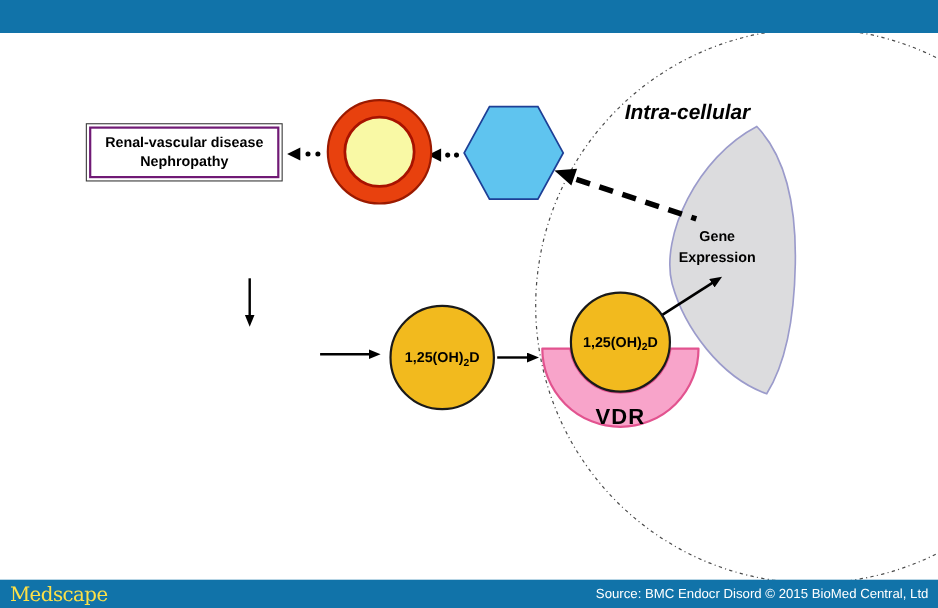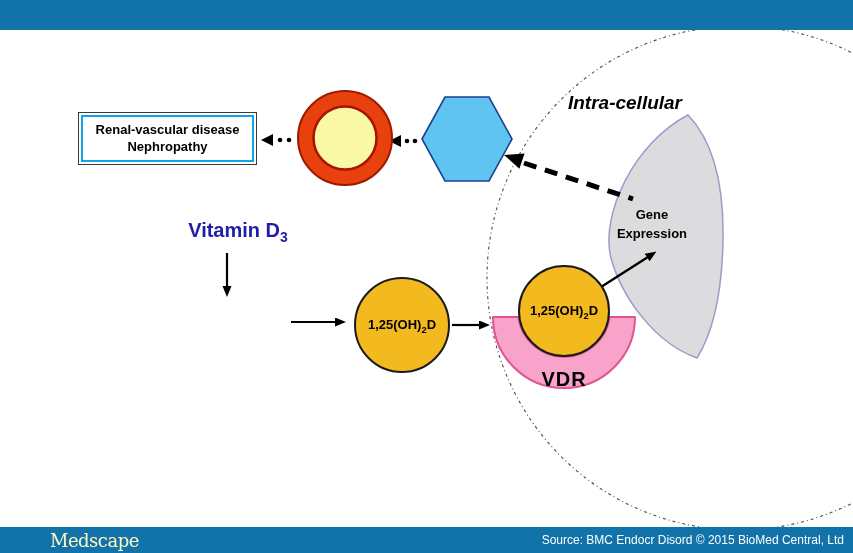--- a/index.html
+++ b/index.html
@@ -9,21 +9,21 @@
   #shapes{position:absolute;left:0;top:0;z-index:1;}
   .bar{position:absolute;left:0;width:853px;z-index:2;}
   #topbar{top:0;height:30px;}
   #botbar{top:527px;height:26px;}
   #labels{position:absolute;left:0;top:0;width:853px;height:553px;z-index:3;pointer-events:none;}
   .lbl{position:absolute;text-align:center;color:#000;}
 
   
   .outcome-outer{position:absolute;left:78px;top:112px;width:179px;height:53px;
      border:1.5px solid #3a3a3a;background:#ffffff;box-sizing:border-box;padding:2px;}
-  .outcome-inner{width:100%;height:100%;border:2px solid #0ea5e9;box-sizing:border-box;
+  .outcome-inner{width:100%;height:100%;border:2px solid #701a75;box-sizing:border-box;
      display:flex;flex-direction:column;align-items:center;justify-content:center;
      font-size:13px;font-weight:bold;line-height:1.25;}
 
   .ras-label{left:295px;top:113px;width:100px;font-size:15px;font-weight:bold;line-height:1.25;}
   .hex-label{left:417px;top:117px;width:100px;font-size:13.5px;font-weight:bold;line-height:1.32;color:#15276d;}
   .intracellular{left:535px;top:92px;width:180px;font-size:19px;font-weight:bold;font-style:italic;}
   .gene-label{left:593px;top:206px;width:118px;font-size:13px;font-weight:bold;line-height:1.45;}
   .vitd{left:158px;top:219px;width:160px;font-size:20px;font-weight:bold;color:#201ea6;}
   .vitd sub{font-size:70%;}
   .calcidiol-box{position:absolute;left:172px;top:302px;width:104px;height:34px;
@@ -32,21 +32,21 @@
      font-size:17px;font-weight:bold;}
   .calcitriol-lbl{font-size:13px;font-weight:bold;}
   .calcitriol-lbl sub{font-size:72%;}
   .ct-left{left:352px;top:317px;width:100px;}
   .ct-right{left:514px;top:303px;width:100px;}
   .vdr-lbl{left:524px;top:368px;width:80px;font-size:20px;font-weight:bold;letter-spacing:1px;}
 
   
   #botbar{display:flex;align-items:center;justify-content:space-between;
      padding:0 9px;box-sizing:border-box;}
-  .brand{color:#fef9c3;font-family:"DejaVu Serif",serif;font-size:18px;letter-spacing:-0.5px;margin-left:41px;}
+  .brand{color:#fde047;font-family:"DejaVu Serif",serif;font-size:18px;letter-spacing:-0.5px;}
   .source{color:#ffffff;font-size:12px;font-family:"Liberation Sans",sans-serif;}
 </style>
 </head>
 <body>
 
 <div id="page">
 
   <svg id="shapes" width="853" height="553" viewBox="0 0 853 553">
     <defs>
       <marker id="ah" markerUnits="userSpaceOnUse" markerWidth="13" markerHeight="10" refX="1" refY="4.5" orient="auto">
@@ -102,23 +102,20 @@
 
 
 
     <div class="lbl intracellular">Intra-cellular</div>
 
     <div class="lbl gene-label">
       <span>Gene</span><br>
       <span>Expression</span>
     </div>
 
-    <div class="lbl vitd">
-      <span>Vitamin D</span><sub>3</sub>
-    </div>
 
 
     <div class="lbl calcitriol-lbl ct-left">
       <span>1,25(OH)</span><sub>2</sub><span>D</span>
     </div>
 
     <div class="lbl calcitriol-lbl ct-right">
       <span>1,25(OH)</span><sub>2</sub><span>D</span>
     </div>
 

